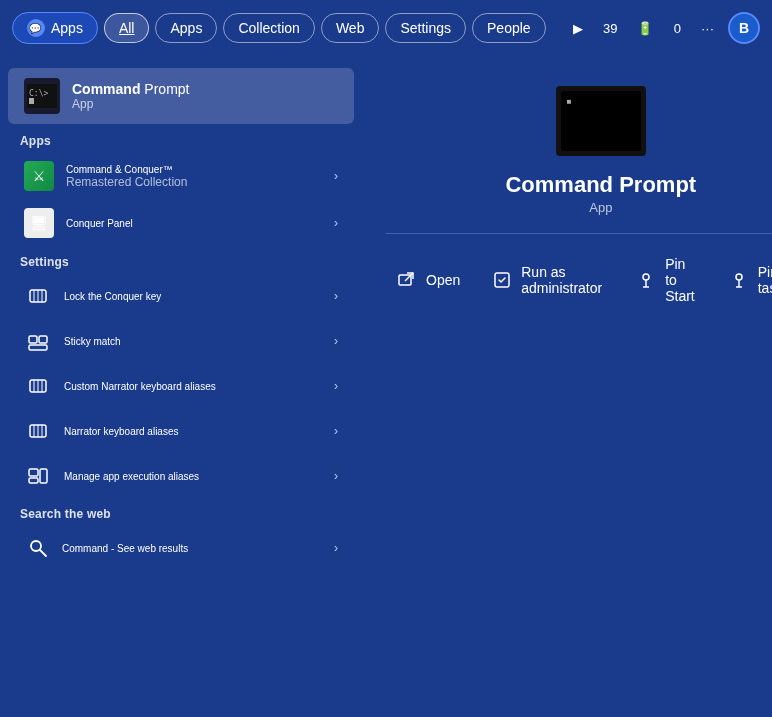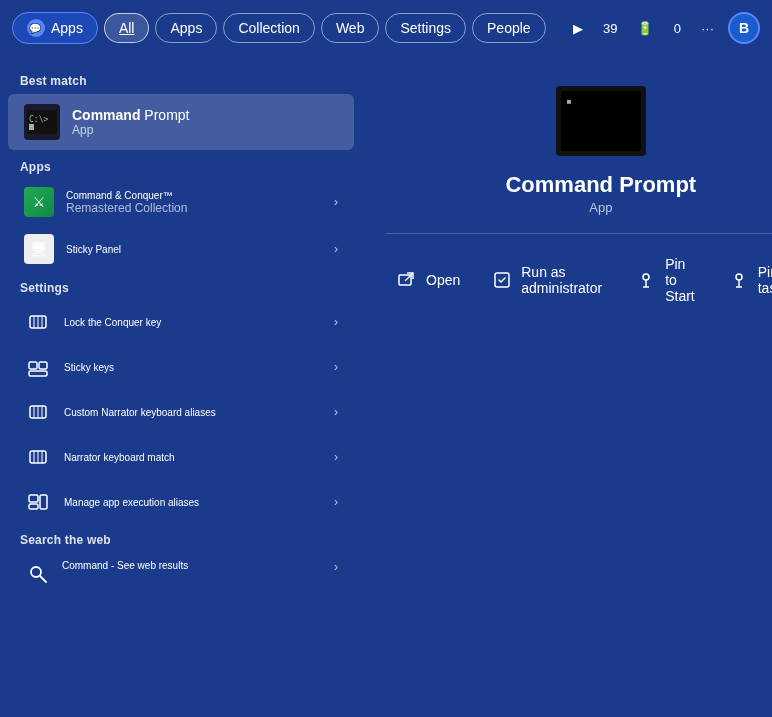--- a/index.html
+++ b/index.html
@@ -184,20 +184,21 @@
       height: 28px;
       flex-shrink: 0;
       display: flex;
       align-items: center;
       justify-content: center;
     }
 
     
     .web-search-item {
       display: flex;
+      align-items: center;
       gap: 10px;
       padding: 8px 16px;
       margin: 1px 8px;
       border-radius: 6px;
       cursor: pointer;
     }
 
     
     .right-panel {
       flex: 1;
@@ -337,21 +338,20 @@
     <div class="bing-avatar">
       <span>B</span>
     </div>
   </div>
 </div>
 
 <div class="main">
 
   <div class="left-panel">
 
-    <div class="section-label">Best match</div>
     <div class="best-match-item">
       <div class="item-icon cmd">
         <svg width="30" height="24" viewBox="0 0 30 24">
           <rect width="30" height="24" fill="#111"></rect>
           <text x="2" y="12" fill="#aaa" font-family="monospace" font-size="8">C:\&gt;</text>
           <rect x="2" y="14" width="5" height="6" fill="#aaa"></rect>
         </svg>
       </div>
       <div class="item-info">
         <div class="item-title">
@@ -370,21 +370,21 @@
           <span class="highlight">Command</span><span> &amp; Conquer™</span>
         </div>
         <div class="subtitle">Remastered Collection</div>
       </div>
       <div class="chevron">›</div>
     </div>
 
     <div class="list-item">
       <div class="list-item-icon control-panel-icon">🖥</div>
       <div class="list-item-text">
-        <div class="title">Sticky Panel</div>
+        <div class="title">Conquer Panel</div>
       </div>
       <div class="chevron">›</div>
     </div>
 
     <div class="section-label">Settings</div>
 
     <div class="list-item">
       <div class="settings-icon">
         <svg width="24" height="24" viewBox="0 0 24 24">
             <rect x="4" y="6" width="16" height="12" rx="2" fill="none" stroke="white" stroke-width="1.5"></rect>
@@ -401,21 +401,21 @@
 
     <div class="list-item">
       <div class="settings-icon">
         <svg width="24" height="24" viewBox="0 0 24 24">
             <rect x="3" y="7" width="8" height="7" rx="1.5" fill="none" stroke="white" stroke-width="1.5"></rect>
             <rect x="13" y="7" width="8" height="7" rx="1.5" fill="none" stroke="white" stroke-width="1.5"></rect>
             <rect x="3" y="16" width="18" height="5" rx="1.5" fill="none" stroke="white" stroke-width="1.5"></rect>
           </svg>
       </div>
       <div class="list-item-text">
-        <div class="title">Sticky keys</div>
+        <div class="title">Sticky match</div>
       </div>
       <div class="chevron">›</div>
     </div>
 
     <div class="list-item">
       <div class="settings-icon">
         <svg width="24" height="24" viewBox="0 0 24 24">
             <rect x="4" y="6" width="16" height="12" rx="2" fill="none" stroke="white" stroke-width="1.5"></rect>
             <line x1="8" y1="6" x2="8" y2="18" stroke="white" stroke-width="1"></line>
             <line x1="12" y1="6" x2="12" y2="18" stroke="white" stroke-width="1"></line>
@@ -431,21 +431,21 @@
     <div class="list-item">
       <div class="settings-icon">
         <svg width="24" height="24" viewBox="0 0 24 24">
             <rect x="4" y="6" width="16" height="12" rx="2" fill="none" stroke="white" stroke-width="1.5"></rect>
             <line x1="8" y1="6" x2="8" y2="18" stroke="white" stroke-width="1"></line>
             <line x1="12" y1="6" x2="12" y2="18" stroke="white" stroke-width="1"></line>
             <line x1="16" y1="6" x2="16" y2="18" stroke="white" stroke-width="1"></line>
           </svg>
       </div>
       <div class="list-item-text">
-        <div class="title">Narrator keyboard match</div>
+        <div class="title">Narrator keyboard aliases</div>
       </div>
       <div class="chevron">›</div>
     </div>
 
     <div class="list-item">
       <div class="settings-icon">
         <svg width="24" height="24" viewBox="0 0 24 24">
             <rect x="3" y="5" width="9" height="7" rx="1.5" fill="none" stroke="white" stroke-width="1.5"></rect>
             <rect x="3" y="14" width="9" height="5" rx="1.5" fill="none" stroke="white" stroke-width="1.5"></rect>
             <rect x="14" y="5" width="7" height="14" rx="1.5" fill="none" stroke="white" stroke-width="1.5"></rect>

